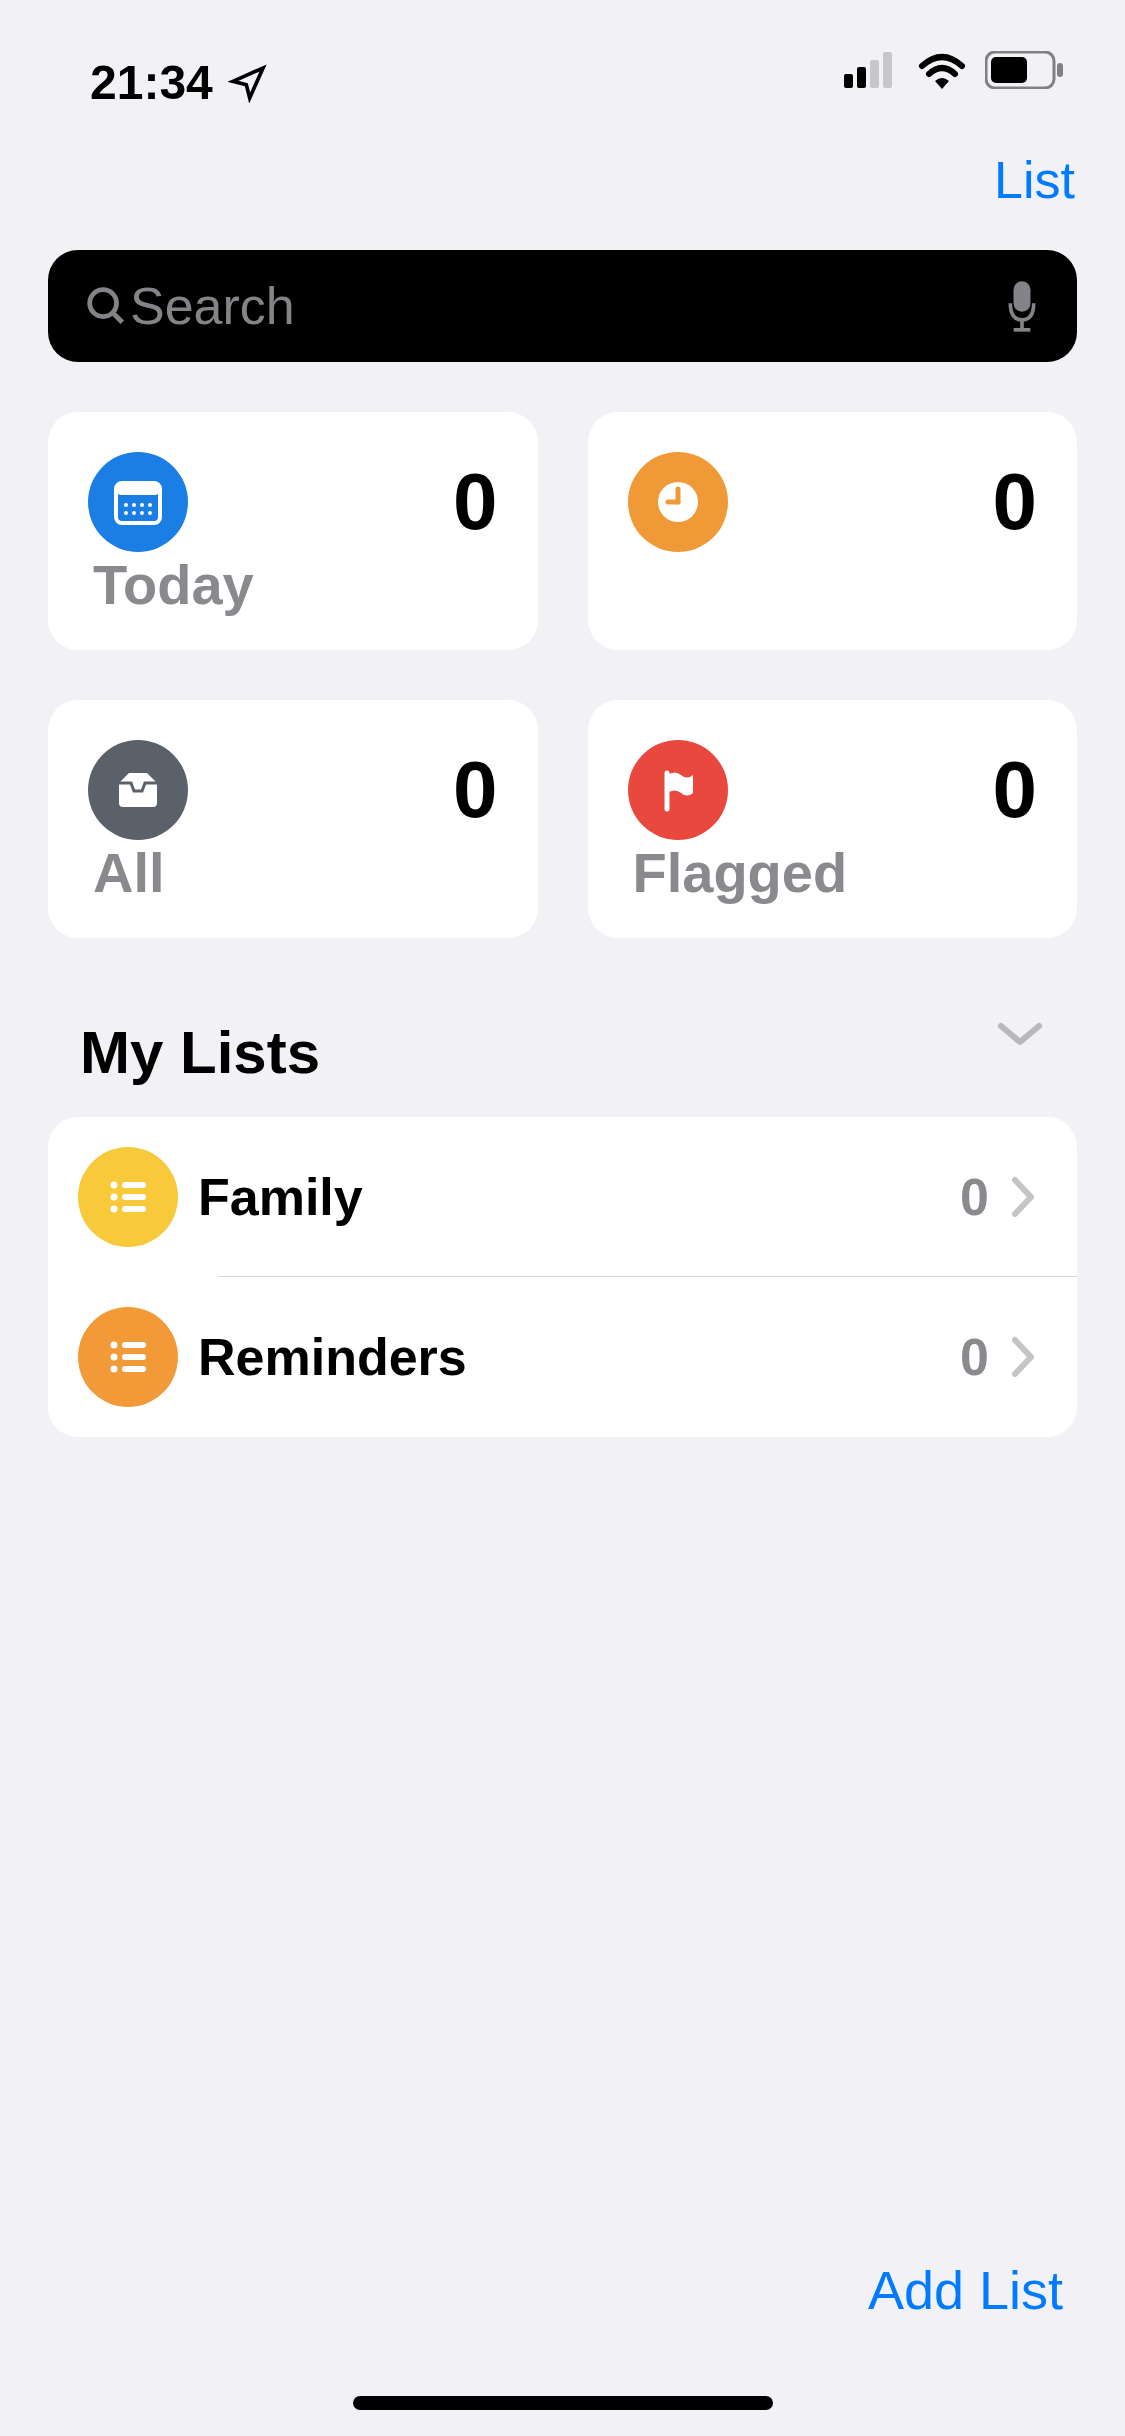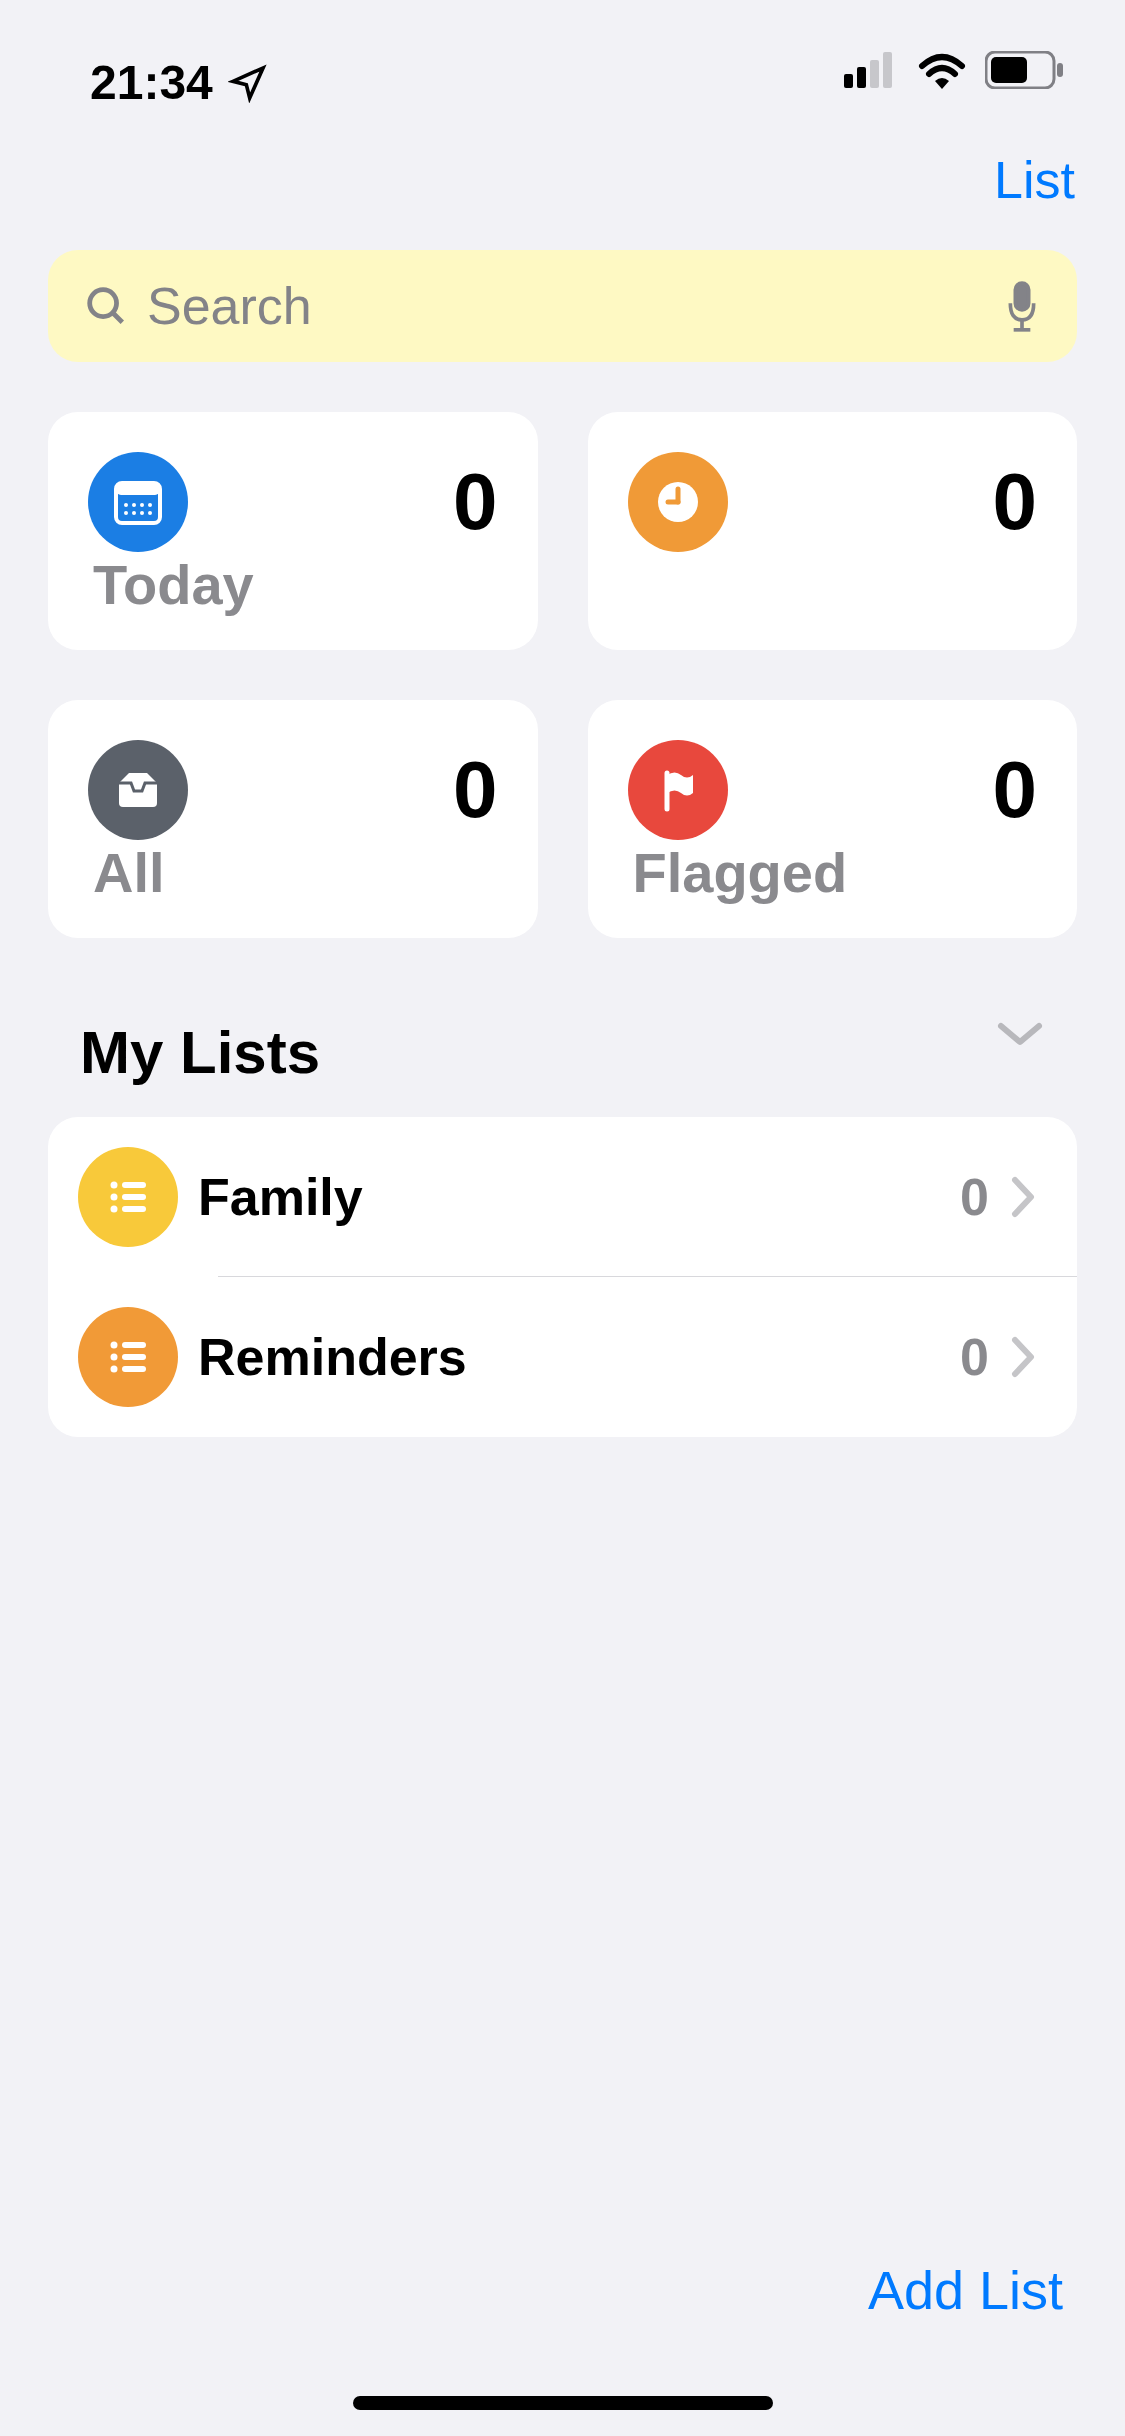--- a/index.html
+++ b/index.html
@@ -38,27 +38,27 @@
     }
     .edit-btn {
       color: #007aff;
       font-size: 52px;
       font-weight: 400;
       background: none;
       border: none;
     }
     .search-bar {
       margin: 0 48px 50px;
-      background: #fef9c3;
+      background: #000000;
       border-radius: 30px;
       height: 112px;
       display: flex;
       align-items: center;
       padding: 0 35px;
-      gap: 18px;
+      gap: 1px;
     }
     .search-input {
       flex: 1;
       font-size: 52px;
       color: #838388;
       background: transparent;
       border: none;
       outline: none;
     }
     .search-input::placeholder { color: #838388; }

